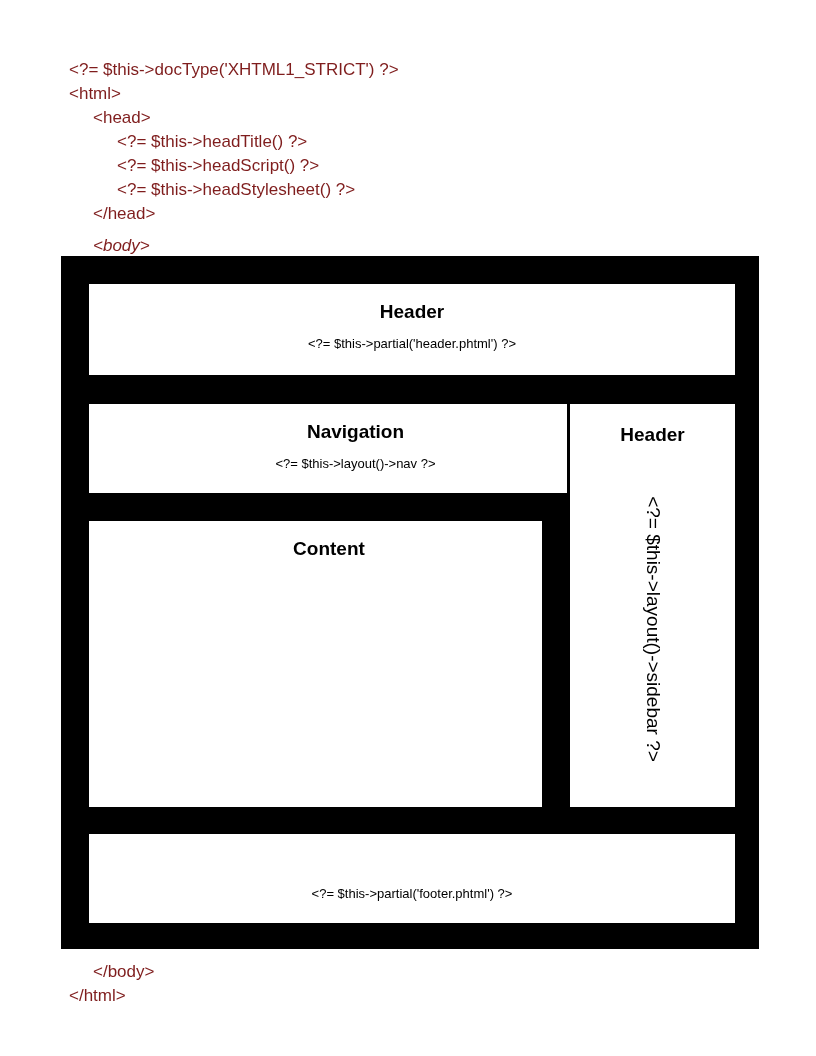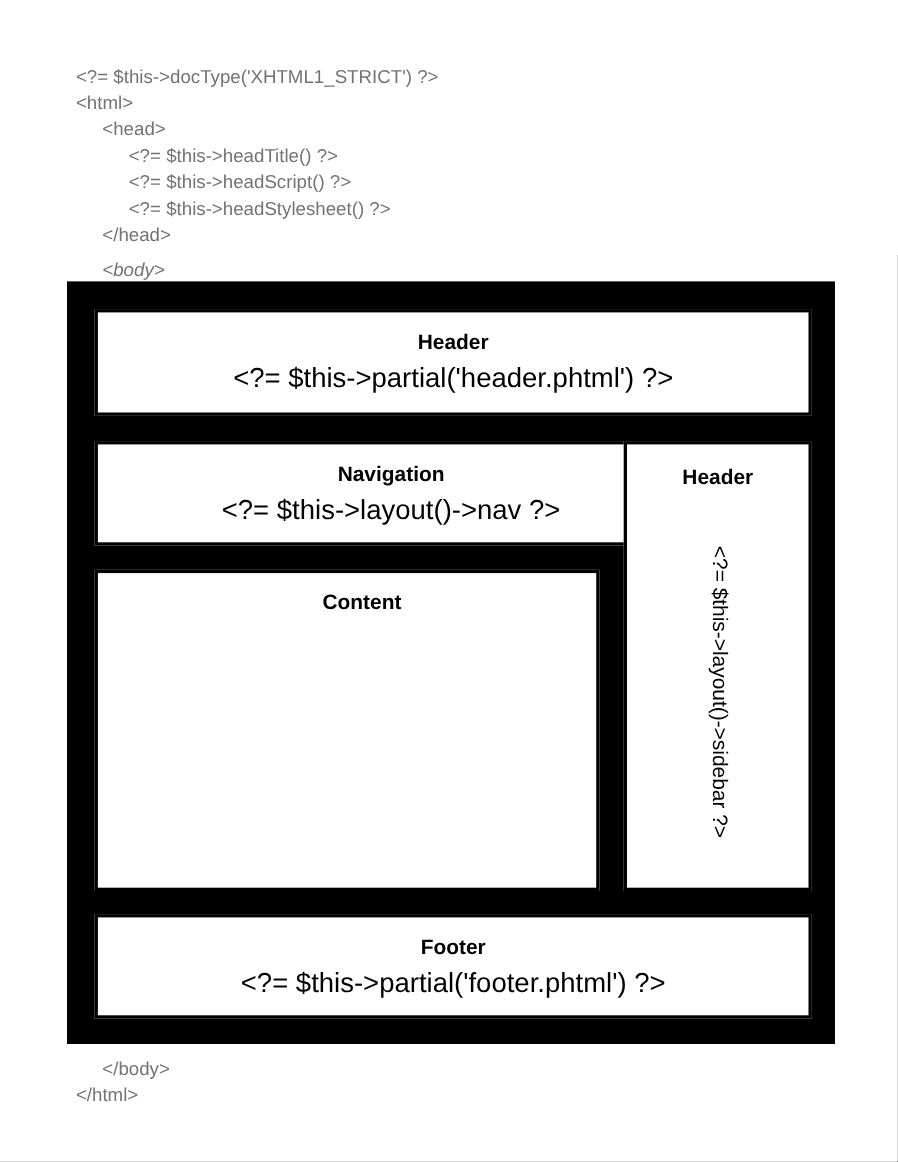--- a/index.html
+++ b/index.html
@@ -22,21 +22,21 @@
     left: 0;
     top: 0;
     width: 816px;
   }
   .code-line {
     position: absolute;
     font-family: "Liberation Sans", sans-serif;
     font-size: 17px;
     line-height: 20px;
     white-space: pre;
-    color: #737373;
+    color: #7f1d1d;
   }
 
   
   #layout-container {
     position: absolute;
     left: 61px;
     top: 256px;
     width: 698px;
     height: 693px;
     border: 3px solid #000000;
@@ -59,21 +59,21 @@
     font-size: 19px;
     font-weight: bold;
     line-height: 22px;
     white-space: pre;
   }
   .box-code {
     position: absolute;
     left: 0;
     right: 0;
     text-align: center;
-    font-size: 25px;
+    font-size: 13px;
     font-weight: normal;
     line-height: 22px;
     white-space: pre;
   }
 
   
   #header-box   { left: 22px;  top: 22px;  width: 652px; height: 97px; }
   #header-box   .box-title { top: 17px; }
   #header-box   .box-code  { top: 49px; }
 
@@ -151,21 +151,20 @@
   </div>
 
   <div class="layout-box" id="sidebar-box">
     <div class="box-title">Header</div>
     <div class="sidebar-code-wrap">
       <div class="sidebar-code">&lt;?= $this-&gt;layout()-&gt;sidebar ?&gt;</div>
     </div>
   </div>
 
   <div class="layout-box" id="footer-box">
-    <div class="box-title">Footer</div>
     <div class="box-code">&lt;?= $this-&gt;partial('footer.phtml') ?&gt;</div>
   </div>
 
 </div>
 
 <div id="code-bottom">
   <div class="code-line" style="left:93px; top:962px;">&lt;/body&gt;</div>
   <div class="code-line" style="left:69px; top:986px;">&lt;/html&gt;</div>
 </div>
 

